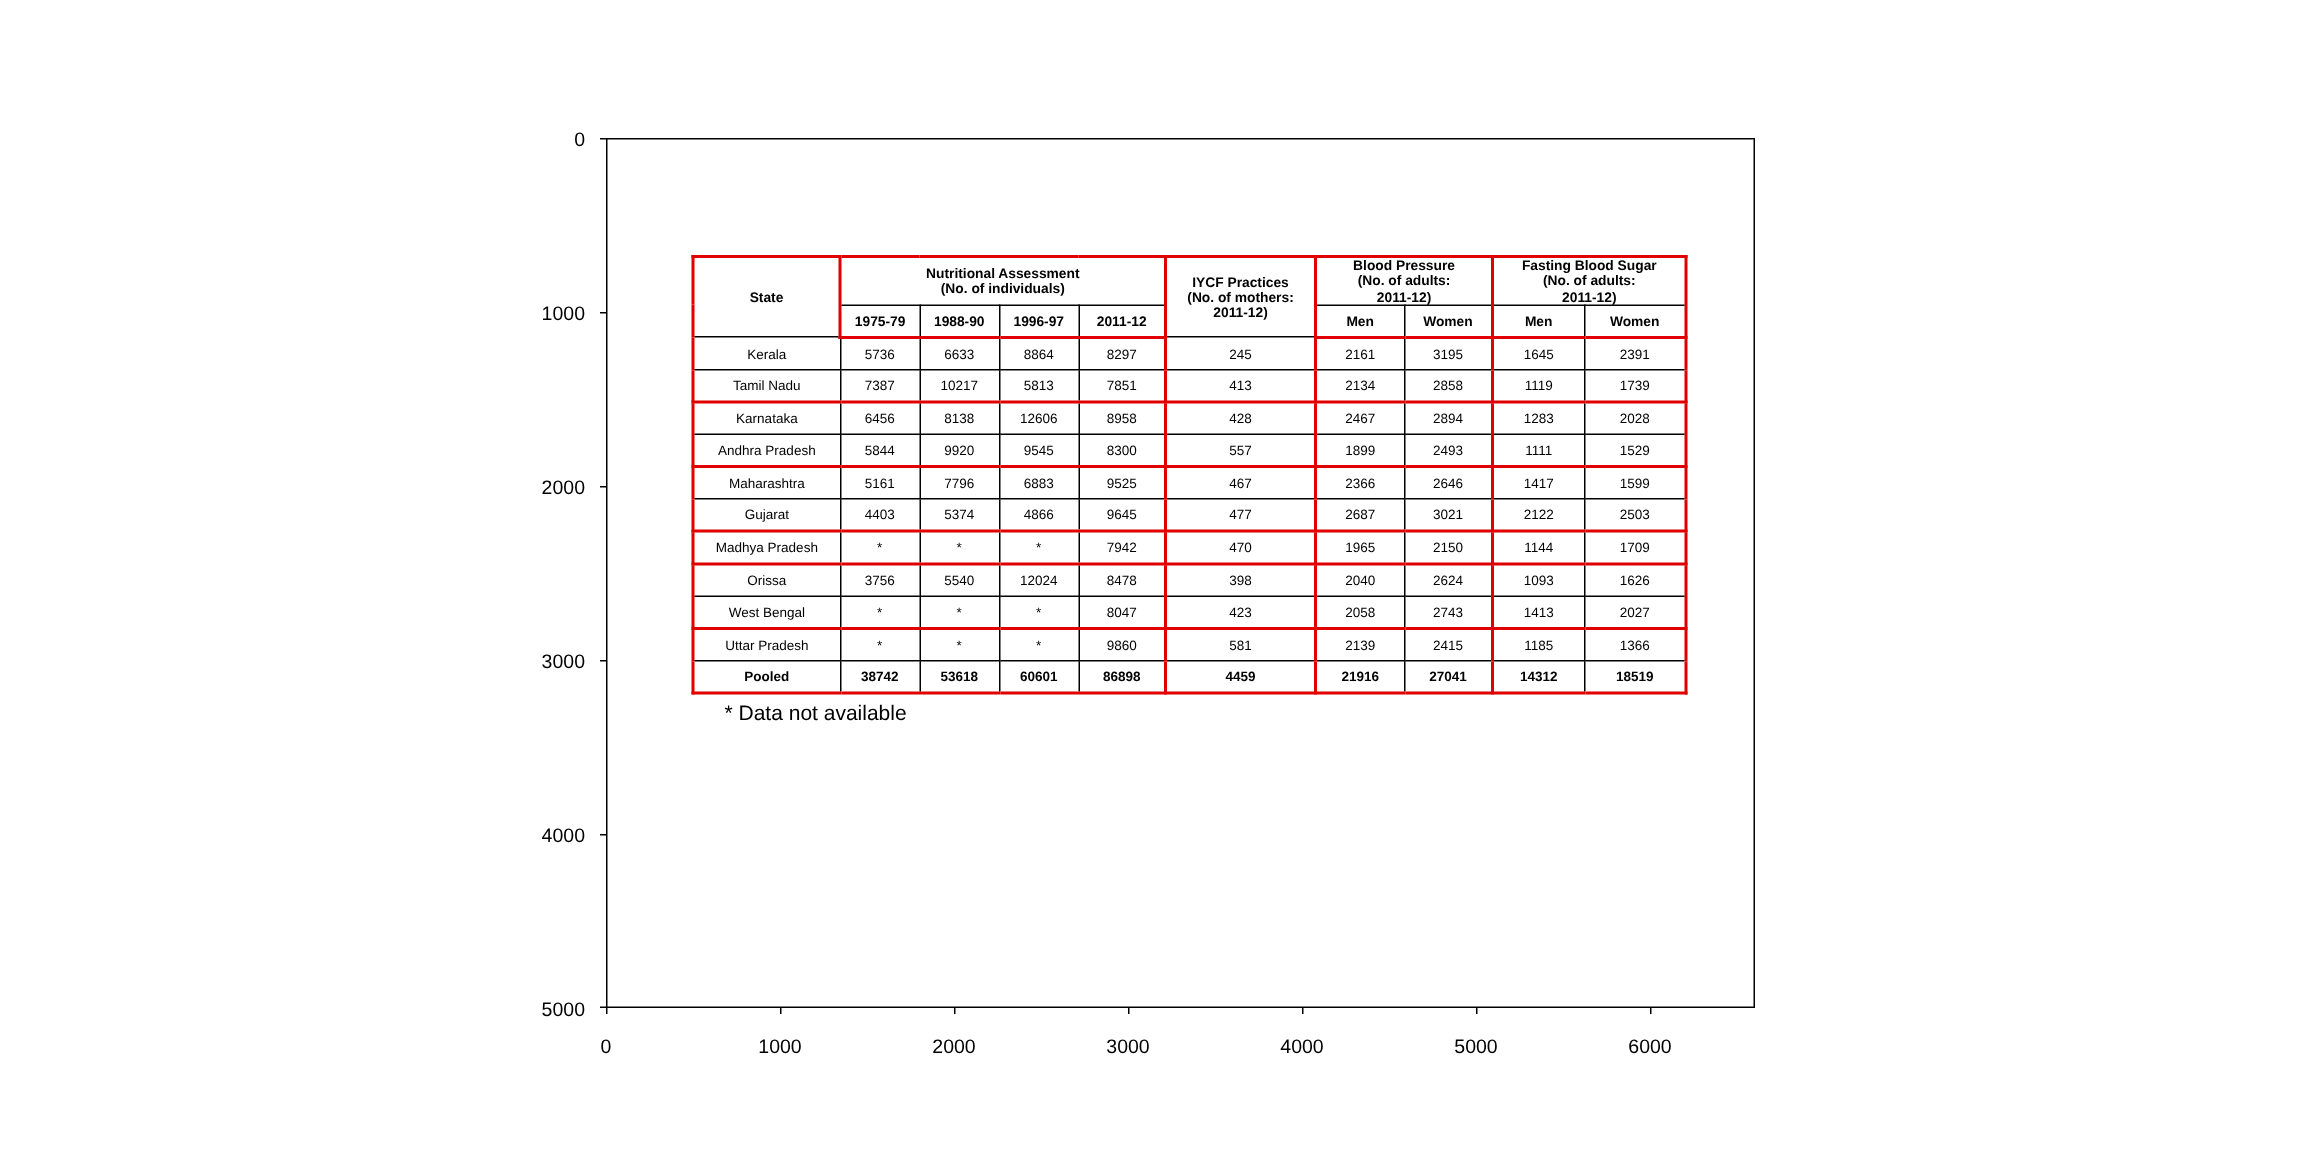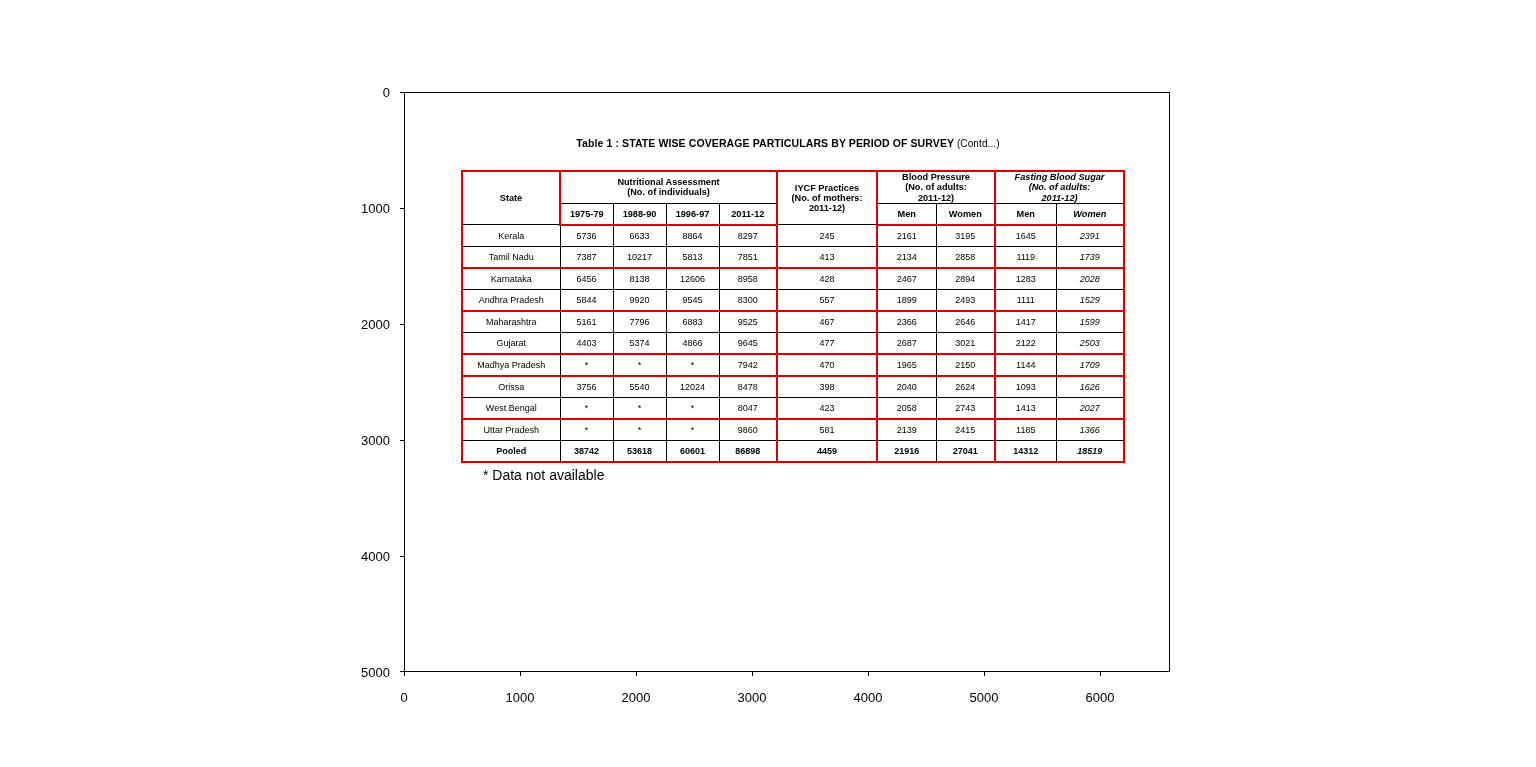--- a/index.html
+++ b/index.html
@@ -114,21 +114,21 @@
     padding-left: 6px;
     font-size: 9px;
   }
   tr.row-sep td {
     border-bottom: 2px solid #e00000;
   }
   tr.header-bottom th {
     border-bottom: 2px solid #e00000;
   }
   .outer-left   { border-left: 2px solid #e00000 !important; }
-  .outer-right  { border-right: 2px solid #e00000 !important; font-style: italic; }
+  .outer-right  { border-right: 2px solid #e00000 !important; }
   .outer-top    { border-top: 2px solid #e00000 !important; }
   .outer-bottom { border-bottom: 2px solid #e00000 !important; }
   .grp-left  { border-left: 2px solid #e00000 !important; margin-top: 36px; }
   .grp-right { border-right: 2px solid #e00000 !important; }
   tr.pooled td {
     font-weight: bold;
   }
   .sub-head {
     font-size: 8.6px;
     font-weight: bold;
@@ -187,24 +187,20 @@
   <div class="tick-mark xtick-mark" style="left:520px;"></div>
   <div class="tick-mark xtick-mark" style="left:636px;"></div>
   <div class="tick-mark xtick-mark" style="left:752px;"></div>
   <div class="tick-mark xtick-mark" style="left:868px;"></div>
   <div class="tick-mark xtick-mark" style="left:984px;"></div>
   <div class="tick-mark xtick-mark" style="left:1100px;"></div>
 
   <div id="axes-frame">
     <div id="page-content">
 
-      <div id="doc-title">
-        <span>Table 1 : STATE WISE COVERAGE PARTICULARS BY PERIOD OF SURVEY</span>
-        <span class="contd">(Contd...)</span>
-      </div>
 
       <div id="data-table-wrap">
         <table class="doc-table">
           <colgroup>
             <col style="width:98px;">
             <col style="width:53px;">
             <col style="width:53px;">
             <col style="width:53px;">
             <col style="width:58px;">
             <col style="width:100px;">

